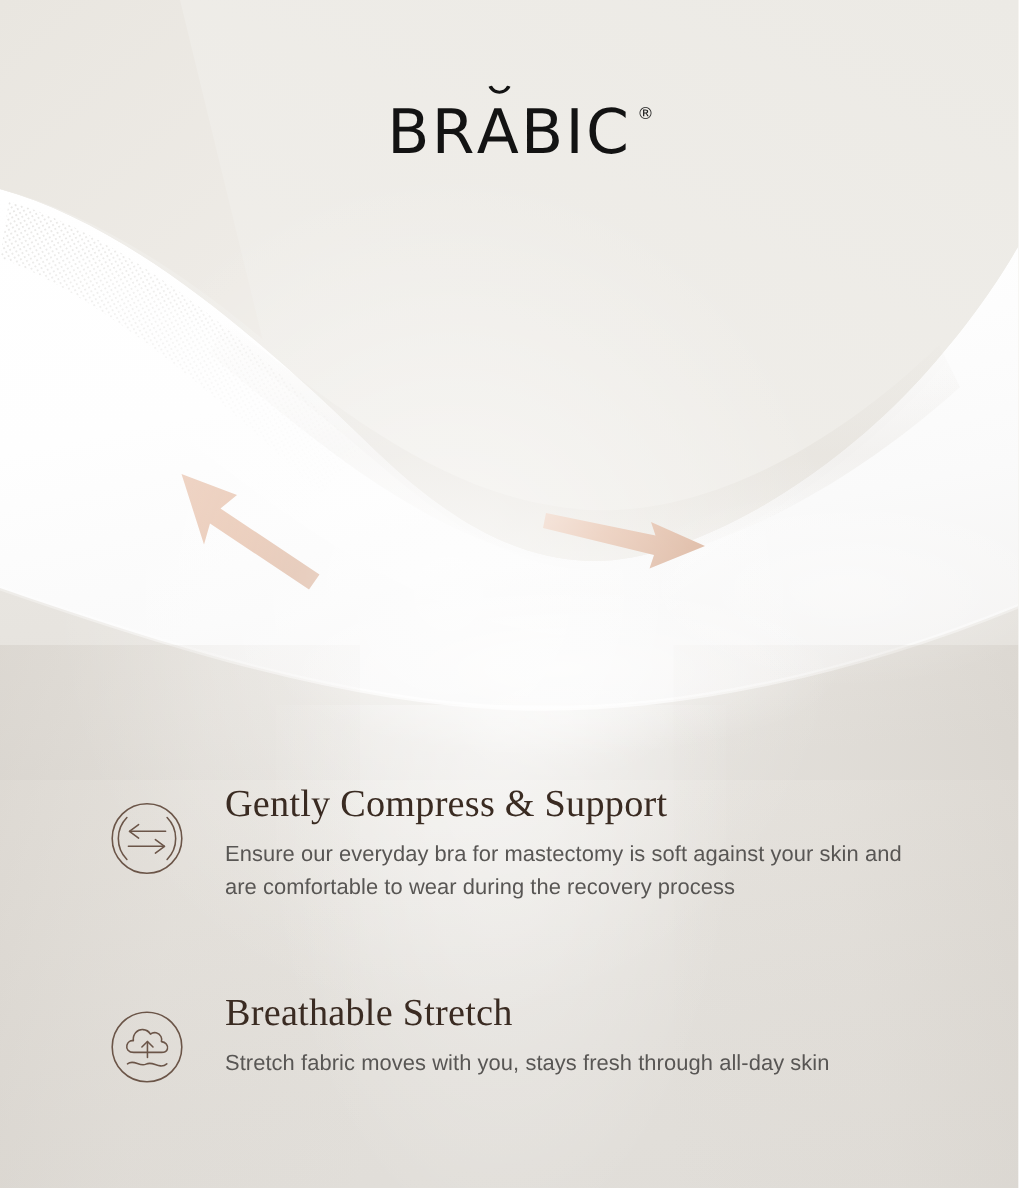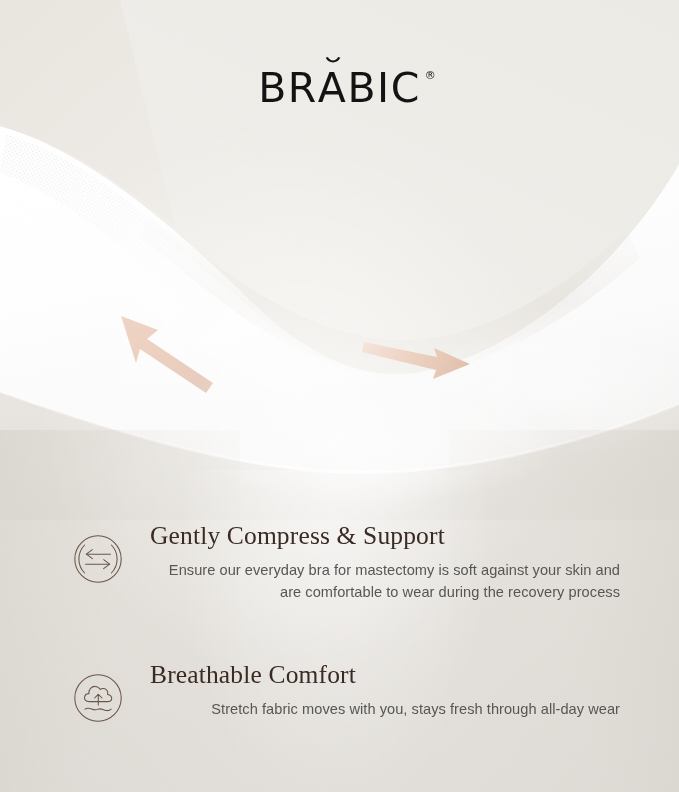--- a/index.html
+++ b/index.html
@@ -163,21 +163,20 @@
   }
   .feature-desc {
     margin: 7px 0 0 0;
     color: #585654;
     font-family: "Liberation Sans", sans-serif;
     font-size: 14.6px;
     font-weight: 400;
     line-height: 1.52;
     letter-spacing: 0.05px;
     max-width: 470px;
-    text-align: right;
   }
 </style>
 </head>
 <body>
 
 <div id="page">
 
   <div class="fabric-wrap">
     <svg width="679" height="520" viewBox="0 0 679 520" xmlns="http://www.w3.org/2000/svg">
       <defs>
@@ -388,19 +387,19 @@
             <polyline points="22.6,26.0 26.3,22.3 30.0,26.0"></polyline>
 
             <path d="M 13.0 37.2
                      C 17.4 33.8 21.0 39.6 25.4 37.4
                      C 29.0 35.6 31.6 38.4 35.0 38.6
                      C 37.0 38.7 38.2 38.1 39.2 37.2"></path>
           </g>
         </svg>
       </div>
       <div class="feature-body">
-        <h3 class="feature-title">Breathable Comfort</h3>
-        <p class="feature-desc">Stretch fabric moves with you, stays fresh through all-day wear</p>
+        <h3 class="feature-title">Breathable Stretch</h3>
+        <p class="feature-desc">Stretch fabric moves with you, stays fresh through all-day skin</p>
       </div>
     </div>
 
   </div>
 </div>
 
 </body></html>

